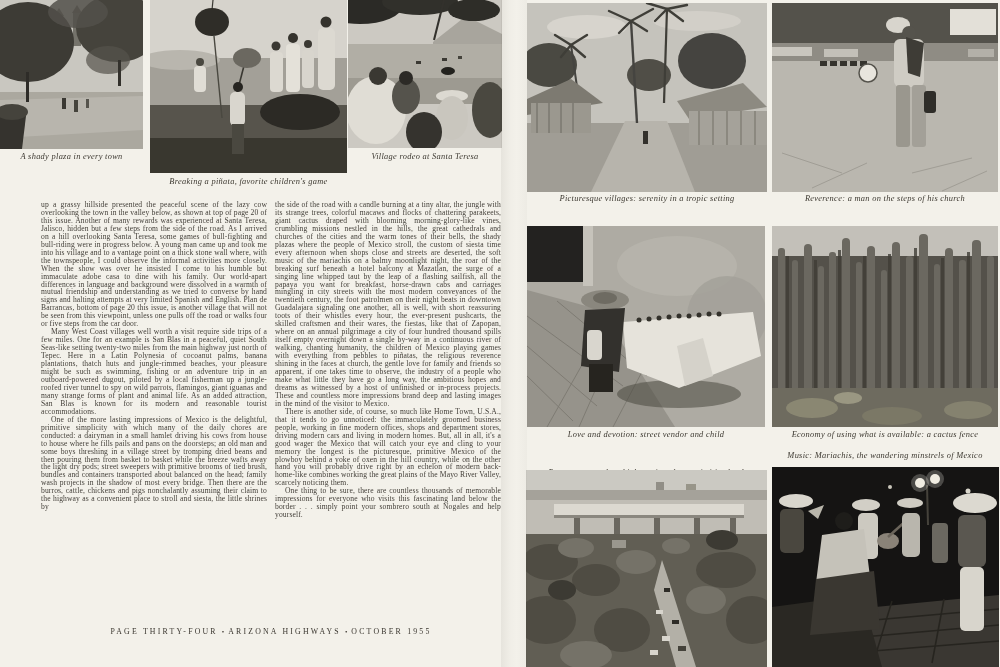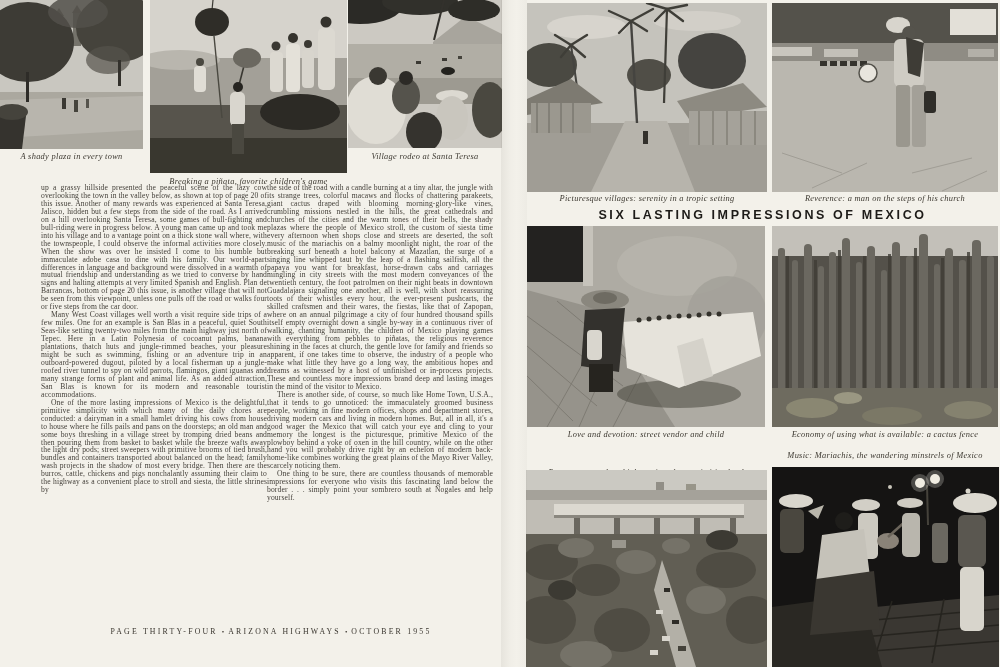--- a/index.html
+++ b/index.html
@@ -29,22 +29,22 @@
   }
 
   .heading {
     position:absolute; left:527px; top:208px; width:471px;
     text-align:center; font-family:"Liberation Sans", sans-serif;
     font-weight:bold; font-size:12.5px; letter-spacing:2.6px;
     color:#1d1b18;
   }
 
   .columns {
-    position:absolute; left:41px; top:184px; width:460px;
-    display:flex; 
+    position:absolute; left:41px; top:201px; width:460px;
+    display:flex; gap:8px;
   }
   .col {
     width:226px; font-size:7.6px; line-height:7.95px;
     color:#44403a; text-align:justify; letter-spacing:0.12px;
   }
   .col p { text-indent:10px; margin:0; }
   .col p.cont { text-indent:0; }
 
   .footer {
     position:absolute; left:41px; top:627px; width:460px;
@@ -236,21 +236,20 @@
       <g stroke="#a09d95" stroke-width="1">
         <line x1="10" y1="150" x2="70" y2="170"></line>
           <line x1="40" y1="185" x2="95" y2="160"></line>
         <line x1="140" y1="170" x2="200" y2="155"></line>
           <line x1="170" y1="188" x2="215" y2="168"></line>
       </g>
     </svg>
   </figure>
   <div class="caption" style="left:772px;top:194px;width:226px;">Reverence: a man on the steps of his church</div>
 
-  <h1 class="heading">SIX LASTING IMPRESSIONS OF MEXICO</h1>
 
   <figure class="photo" style="left:527px;top:226px;width:238px;height:201px;">
     <svg viewBox="0 0 238 201" preserveAspectRatio="none">
       <rect x="0" y="0" width="238" height="201" fill="#aeaba3"></rect>
       <ellipse cx="150" cy="40" rx="60" ry="30" fill="#b9b6ae" opacity="0.7"></ellipse>
       <ellipse cx="200" cy="90" rx="40" ry="40" fill="#a3a098" opacity="0.8"></ellipse>
       <rect x="0" y="0" width="56" height="56" fill="#232220"></rect>
       <rect x="56" y="0" width="10" height="60" fill="#c6c3bb"></rect>
       <polygon points="0,64 74,84 148,201 0,201" fill="#96938b"></polygon>
       <g stroke="#7e7b73" stroke-width="1">

